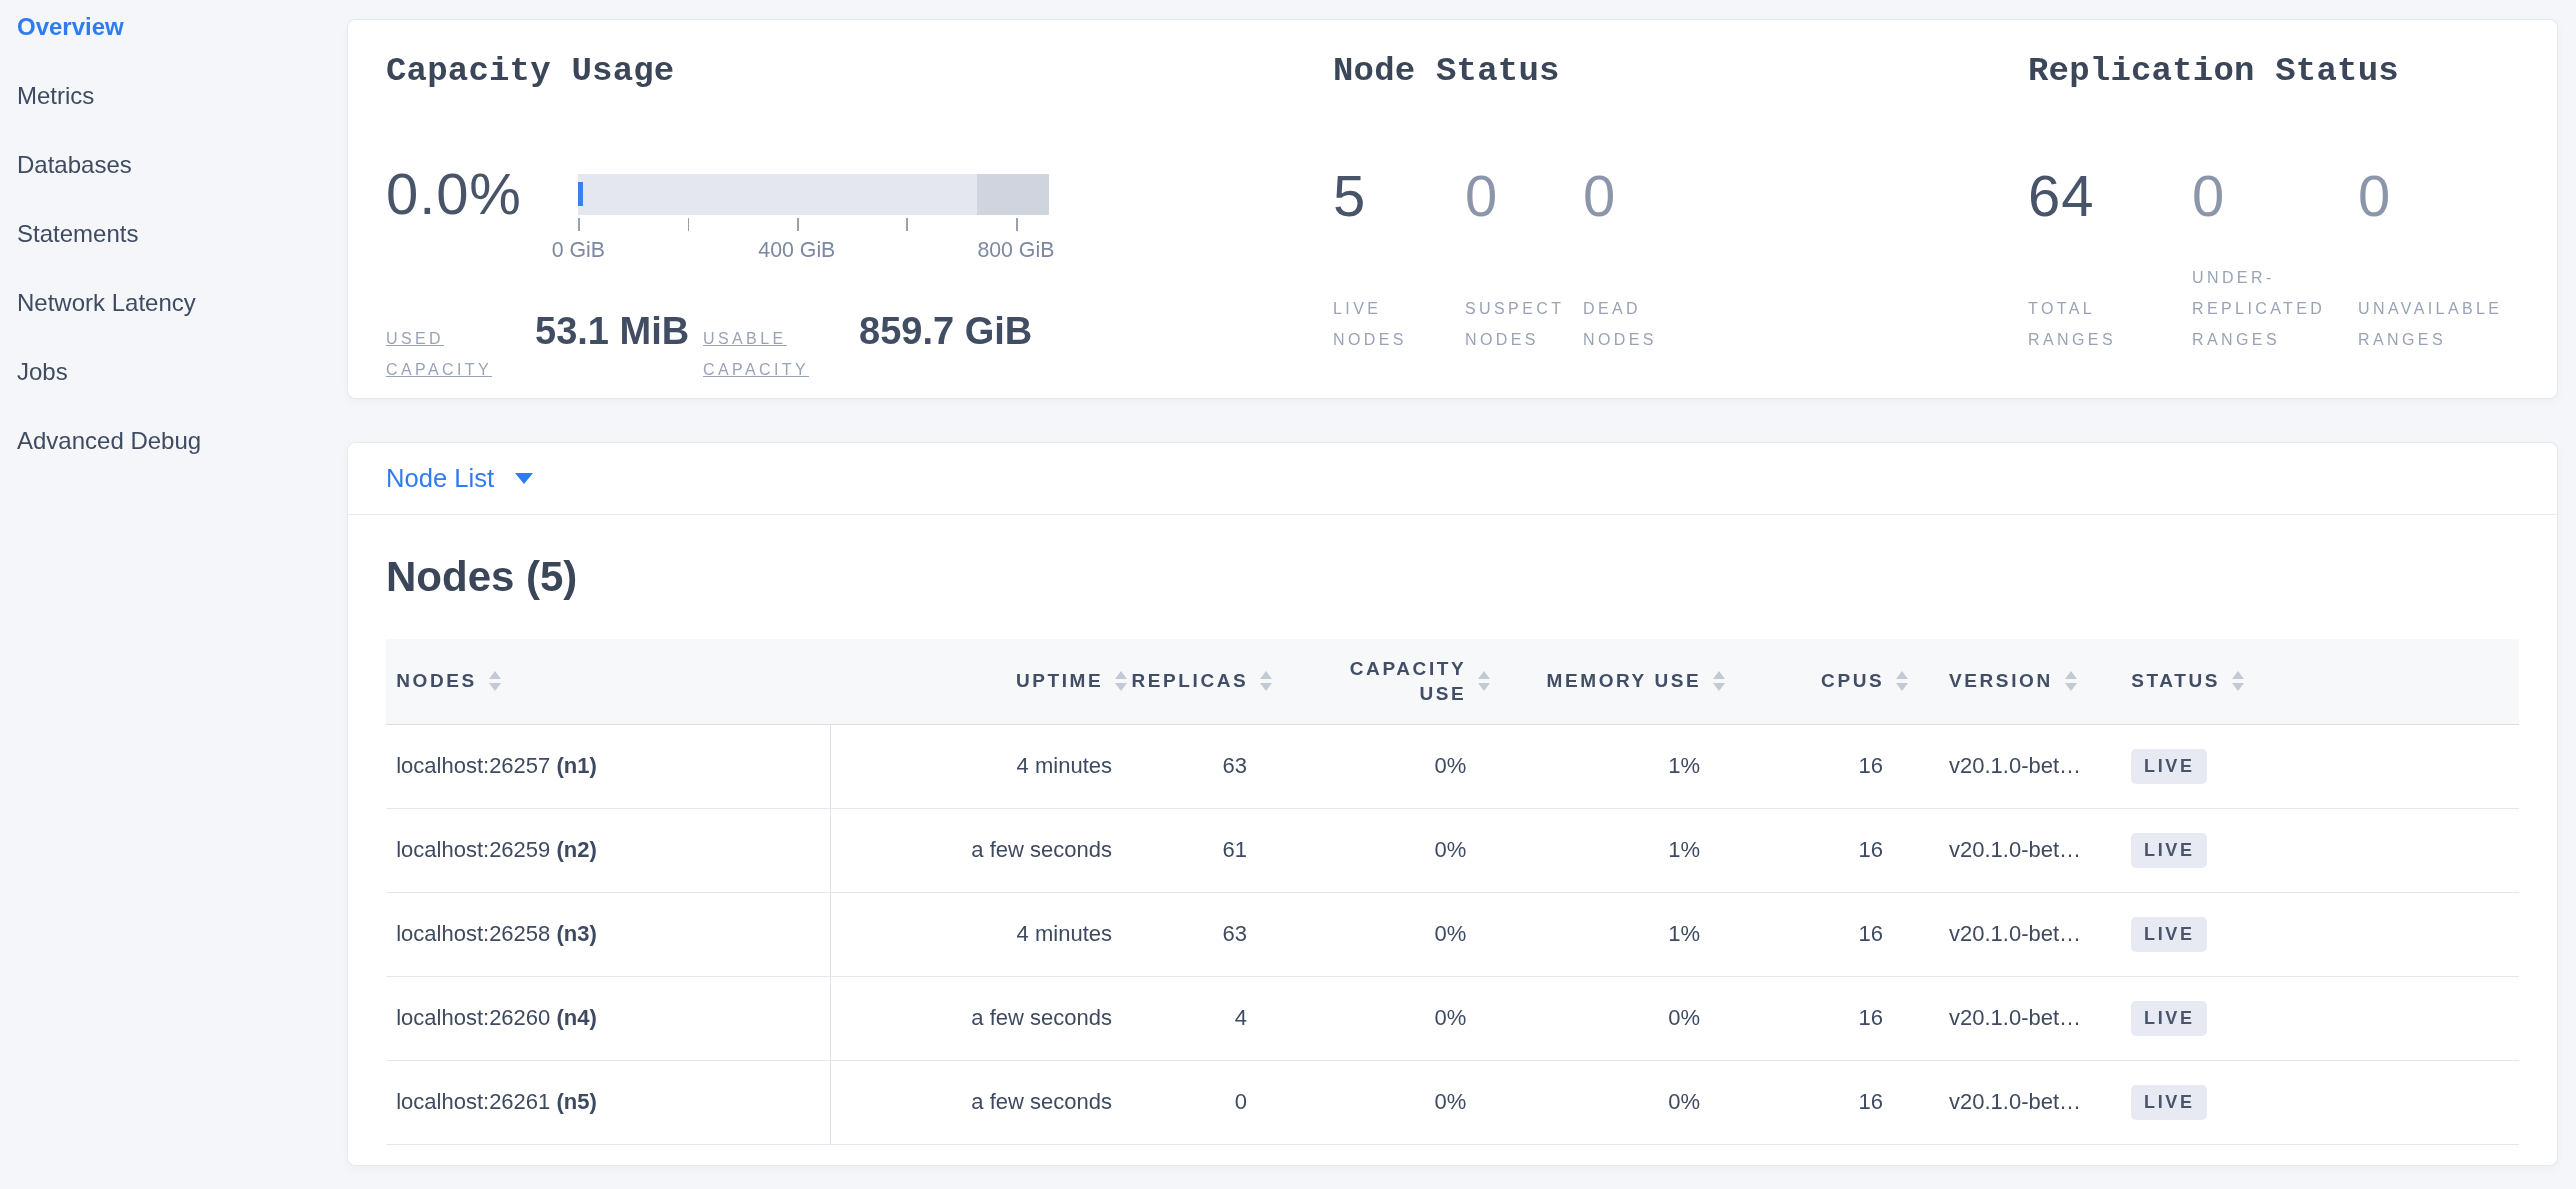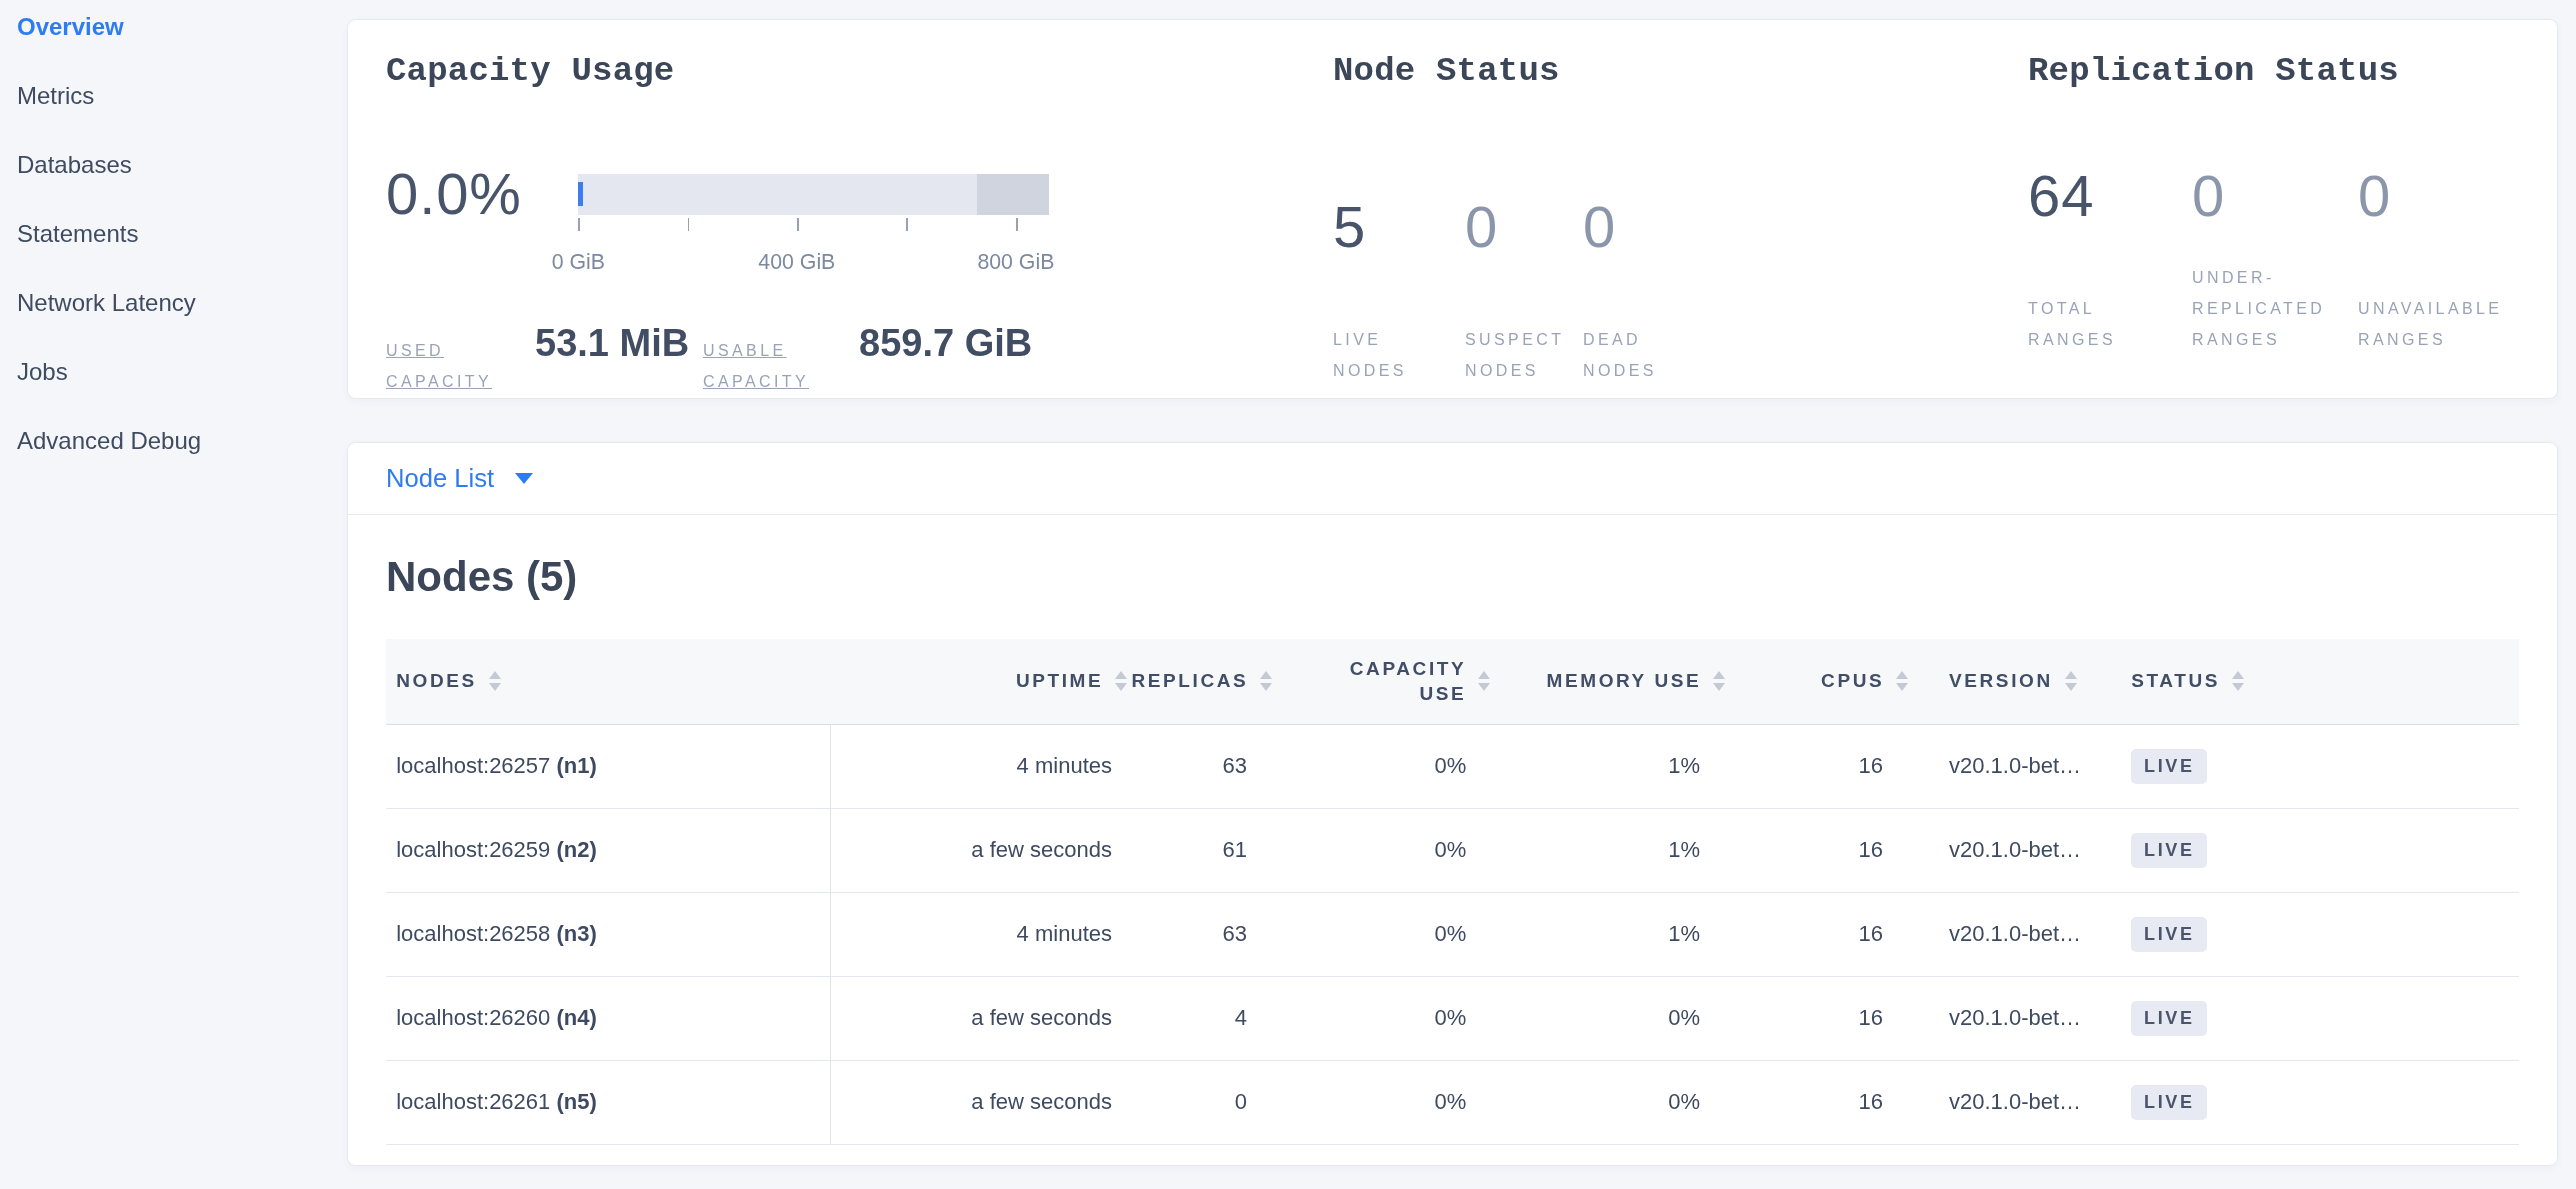--- a/index.html
+++ b/index.html
@@ -29,35 +29,35 @@
     background:#ffffff;
     border:0.9px solid #e4e8ef;
     border-radius:8.5px;
     box-shadow:0 2.6px 7.7px rgba(56,66,89,.04);
   }
 
   
   .summary-card { height:380px; display:flex; padding:32px 38px 0 38px; }
   .summary-section { display:flex; flex-direction:column; }
   .sec-capacity   { width:947px; flex:0 0 947px; }
-  .sec-nodes      { width:695px;  flex:0 0 695px;gap:31px; }
+  .sec-nodes      { width:695px;  flex:0 0 695px; }
   .sec-replication{ flex:1 1 auto; }
   .sec-title { font-size:34px; font-weight:bold; color:#3b4659; letter-spacing:0.2px;font-family:Liberation Mono, monospace; }
 
   .cap-row { display:flex; margin-top:75px;gap:36px; }
   .big-stat { font-size:58px; font-weight:500; color:#475469; line-height:1; letter-spacing:0.9px; }
   .stat-dim { color:#8c96ab; }
 
   .bar-wrap { margin-left:20.5px; margin-top:9.4px; width:471px; position:relative; }
   .bar-track { position:relative; width:471px; height:41px; background:#e4e7ef; overflow:hidden; }
   .bar-dark-seg { position:absolute; right:0; top:0; height:100%; width:15.4%; background:#cfd4df; }
   .bar-used-marker { position:absolute; left:0; top:18%; height:58%; width:4.3px; background:#3e7df0; }
   .bar-axis { position:relative; height:14.5px; margin-top:2.6px; }
   .bar-tick { position:absolute; top:0; width:1.7px; height:12.8px; background:#98a1b1; }
-  .bar-labels { position:relative; height:25.6px; margin-top:18px;text-align:center; }
+  .bar-labels { position:relative; height:25.6px; margin-top:6px;text-align:center; }
   .bar-axis-label {
     position:absolute; transform:translateX(-50%);
     font-size:21.3px; color:#7c89a0; white-space:nowrap;
   }
 
   .cap-values { display:flex; align-items:baseline; margin-top:48px; }
   .metric-label {
     font-size:16px; color:#99a3b6; letter-spacing:3.4px;
     line-height:31px; text-transform:uppercase;
   }

